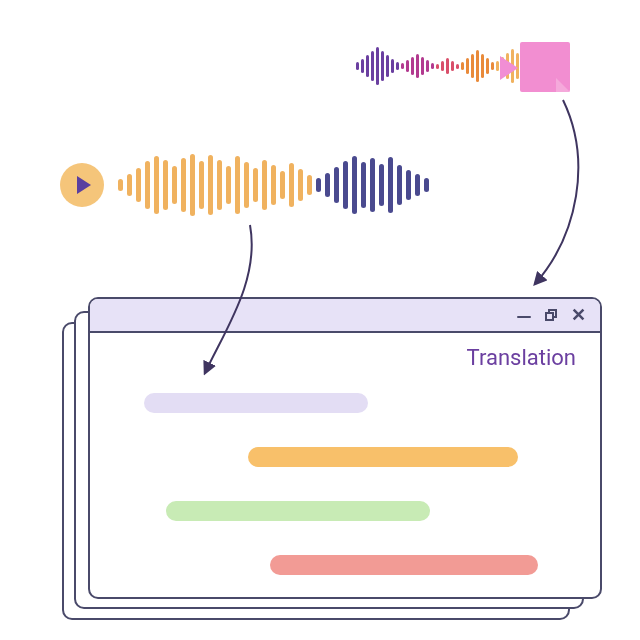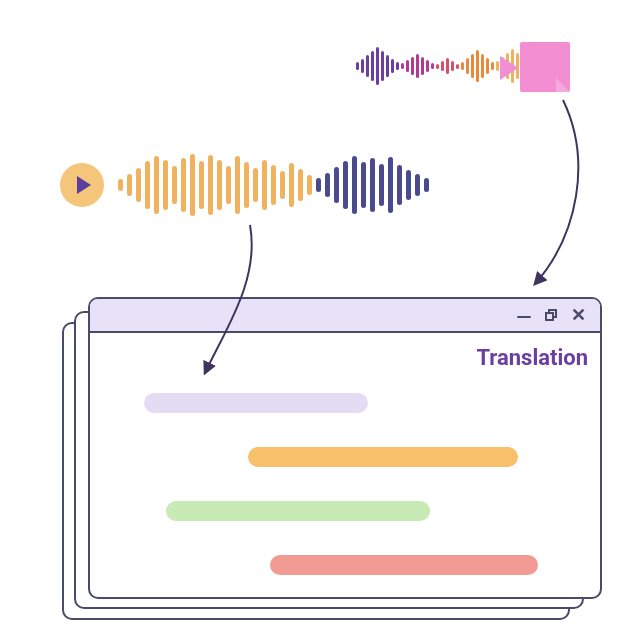--- a/index.html
+++ b/index.html
@@ -177,23 +177,23 @@
   .win-close {
     font-weight: 700;
     font-size: 18px;
   }
   .window-body {
     position: relative;
     padding: 18px 22px;
   }
   .window-label {
     position: absolute;
-    right: 12px;
+    right: 24px;
     top: 12px;
-    font-weight: 700;
+    font-weight: 400;
     font-size: 22px;
     color: #6b3fa0;
   }
   .bar {
     height: 20px;
     border-radius: 10px;
     position: absolute;
   }
   .bar1 { left: 54px;  top: 60px;  width: 224px; background: #e3ddf4; }
   .bar2 { left: 158px; top: 114px; width: 270px; background: #f8c06a; }

